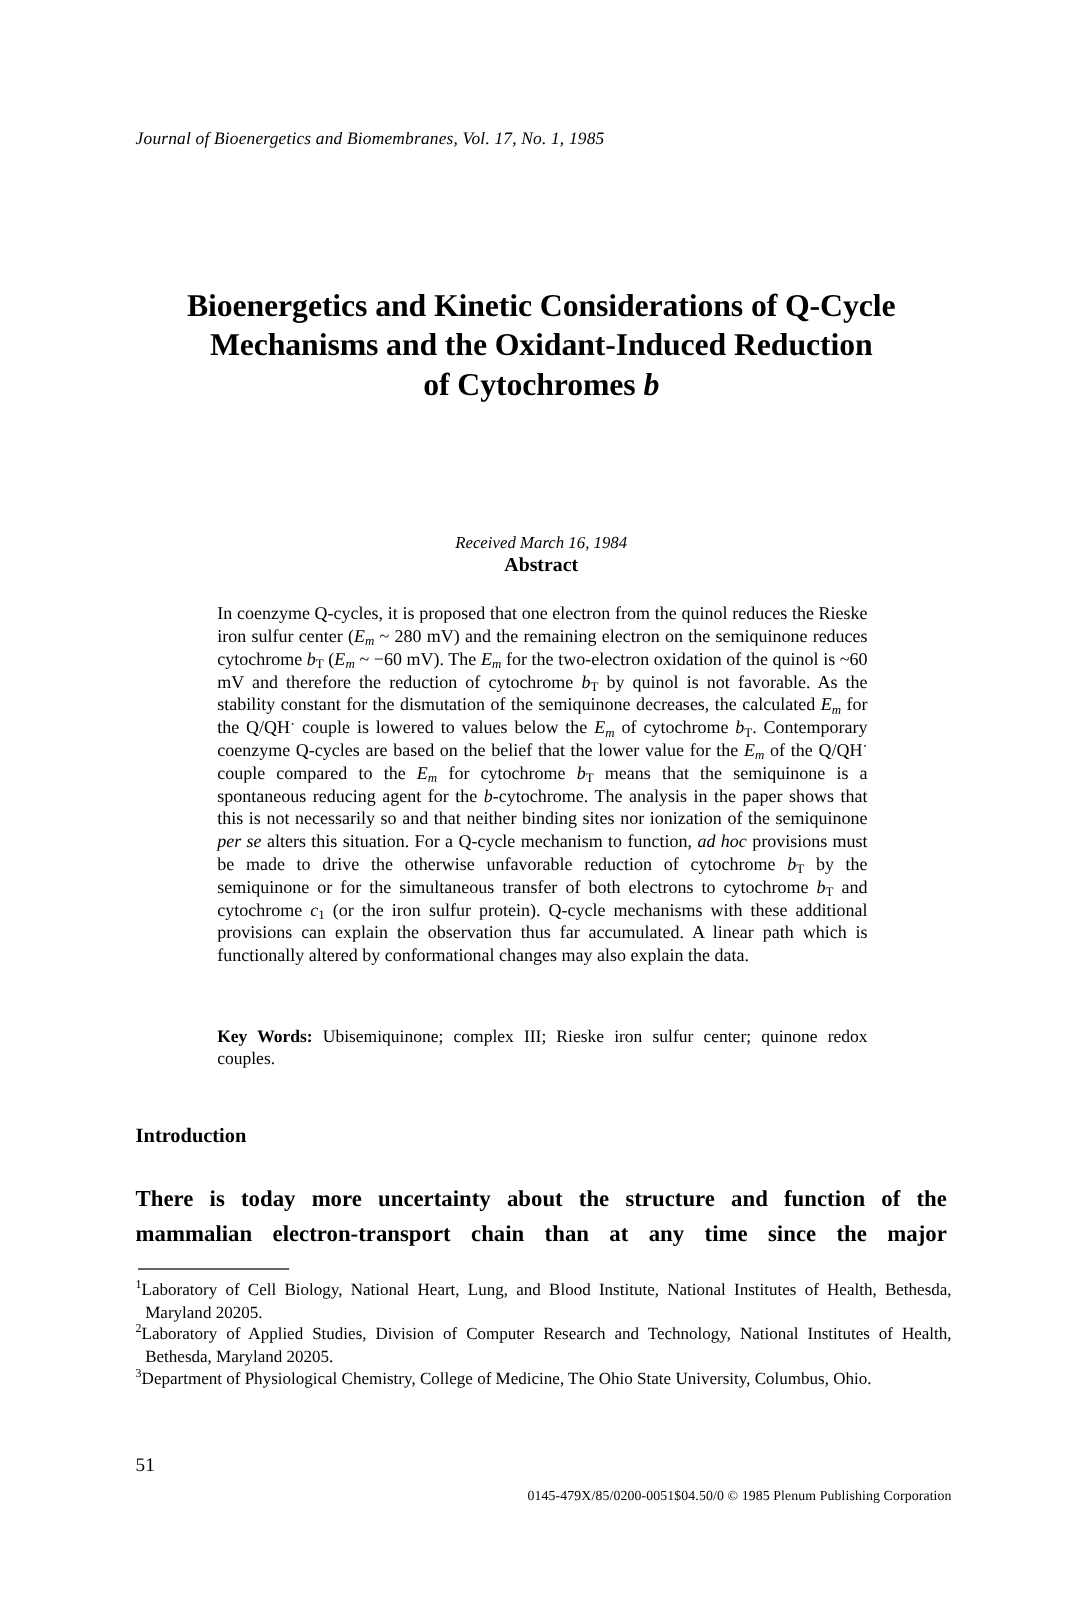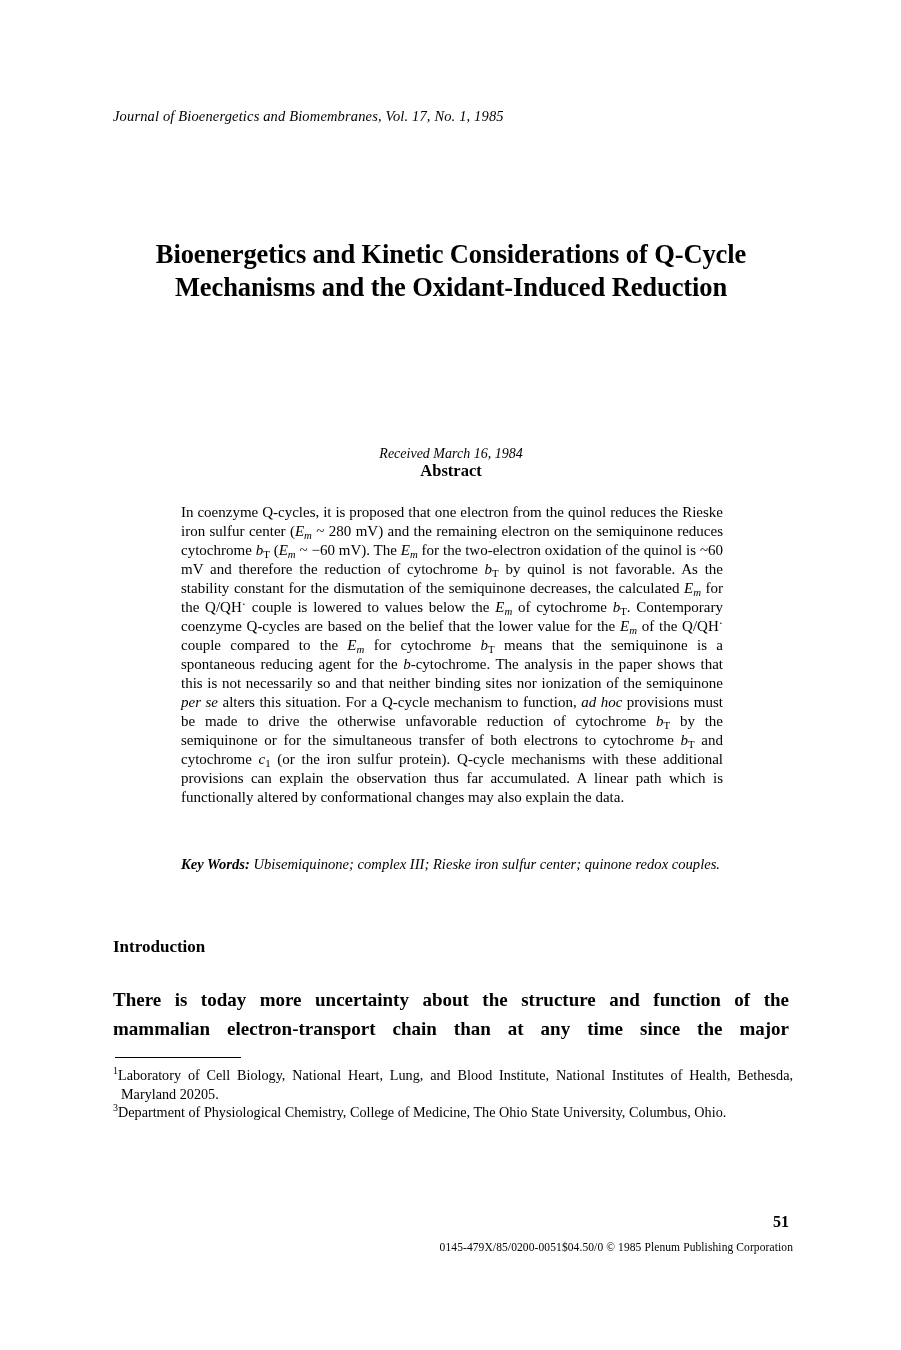--- a/index.html
+++ b/index.html
@@ -98,21 +98,20 @@
   }
   .abstract-body p { margin: 0; }
   .keywords {
     position: absolute;
     left: 181px;
     top: 855px;
     width: 542px;
     font-size: 14.6px;
     line-height: 19.0px;
     text-align: justify;
-    font-style: italic;
   }
   .keywords .kw-label { font-weight: bold; }
 
   
   .mi { font-style: italic; }
   .sub {
     font-size: 0.72em;
     vertical-align: -0.26em;
     line-height: 0;
   }
@@ -188,22 +187,22 @@
     vertical-align: super;
     line-height: 0;
   }
 
   
   .page-number {
     position: absolute;
     left: 113px;
     top: 1213px;
     width: 676px;
-    text-align: right;
-    font-weight: bold;
+    text-align: left;
+    font-weight: normal;
     font-size: 16px;
   }
 
   
   .copyright {
     position: absolute;
     left: 113px;
     top: 1241px;
     width: 680px;
     text-align: right;
@@ -215,20 +214,21 @@
 </head>
 <body>
 
 <div class="page">
 
   <div class="journal-line">Journal of Bioenergetics and Biomembranes, Vol. 17, No. 1, 1985</div>
 
   <div class="title-block">
     <div>Bioenergetics and Kinetic Considerations of Q-Cycle</div>
     <div>Mechanisms and the Oxidant-Induced Reduction</div>
+    <div><span>of Cytochromes </span><span class="ital">b</span></div>
   </div>
 
 
   <div class="received">Received March 16, 1984</div>
 
   <div class="abstract-heading">Abstract</div>
 
   <div class="abstract-body">
     <p>In coenzyme Q-cycles, it is proposed that one electron from the quinol reduces
       the Rieske iron sulfur center (<span class="mi">E</span><span class="sub mi">m</span> ~ 280 mV) and the remaining electron on the
@@ -255,20 +255,21 @@
   <div class="intro-heading">Introduction</div>
 
   <div class="intro-body">
     <p>There is today more uncertainty about the structure and function of the mammalian electron-transport chain than at any time since the major</p>
   </div>
 
   <div class="footnote-rule"></div>
 
   <div class="footnotes">
     <p class="footnote"><sup>1</sup><span>Laboratory of Cell Biology, National Heart, Lung, and Blood Institute, National Institutes of Health, Bethesda, Maryland 20205.</span></p>
+    <p class="footnote"><sup>2</sup><span>Laboratory of Applied Studies, Division of Computer Research and Technology, National Institutes of Health, Bethesda, Maryland 20205.</span></p>
     <p class="footnote"><sup>3</sup><span>Department of Physiological Chemistry, College of Medicine, The Ohio State University, Columbus, Ohio.</span></p>
   </div>
 
   <div class="page-number">51</div>
 
   <div class="copyright">0145-479X/85/0200-0051$04.50/0 © 1985 Plenum Publishing Corporation</div>
 
 </div>
 
 </body></html>

